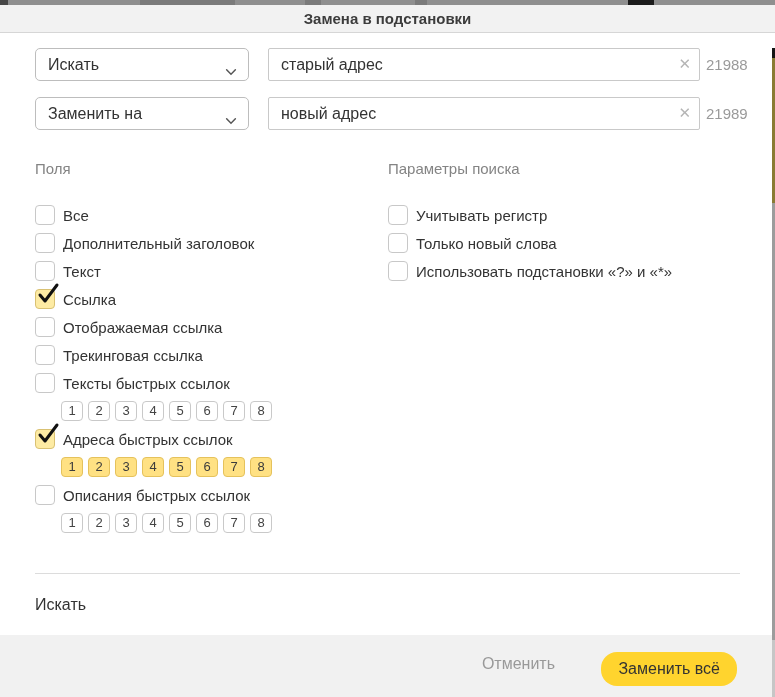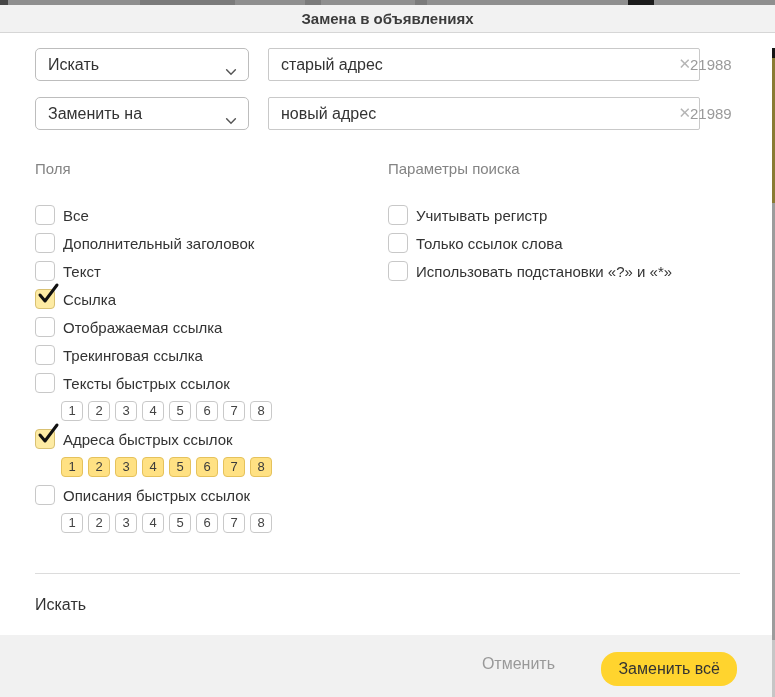--- a/index.html
+++ b/index.html
@@ -35,21 +35,21 @@
             background:#fff; border:1px solid #bdbdbd; border-radius:5px;
             font-size:16px; color:#333; padding-left:12px; line-height:31px; cursor:pointer; }
   .select .chev { position:absolute; right:10px; top:9px; }
 
   .input-wrap { position:absolute; left:268px; top:0; width:432px; height:33px; }
   .input-wrap input { width:100%; height:100%; border:1px solid #c9c9c9; border-radius:2px;
             font-family:"Liberation Sans", sans-serif; font-size:16px; color:#333;
             padding:0 22px 0 12px; outline:none; }
   .clear-x { position:absolute; right:9px; top:7px; color:#b5b5b5; font-size:15px;
              line-height:18px; cursor:pointer; }
-  .counter { position:absolute; left:690px; top:8px; font-size:15px; color:#9a9a9a; }
+  .counter { position:absolute; left:706px; top:8px; font-size:15px; color:#9a9a9a; }
 
   .col { position:absolute; top:160px; }
   .col-fields { left:35px;  width:330px; }
   .col-params { left:388px; width:372px; }
   .col-header { font-size:15px; color:#848484; height:18px; line-height:18px; margin-bottom:23px; }
 
   .cb-row { display:flex; align-items:center; height:28px; }
   .cb { position:relative; width:20px; height:20px; flex:0 0 20px; background:#fff;
         border:1px solid #c8c8c8; border-radius:4px; margin-right:8px; cursor:pointer; }
   .cb.checked { background:#fdeba4; border-color:#d9c173; }
@@ -87,21 +87,21 @@
 
   <div class="top-strip">
     <i class="ts-a"></i>
       <i class="ts-b"></i>
       <i class="ts-c"></i>
       <i class="ts-d"></i>
       <i class="ts-e"></i>
   </div>
 
   <div class="titlebar">
-    <span class="title">Замена в объявлениях</span>
+    <span class="title">Замена в подстановки</span>
   </div>
 
   <div class="row row-search">
     <div class="select">
       <span>Искать</span>
       <span class="chev">
         <svg width="14" height="14" viewBox="0 0 16 16">
             <path d="M3 5.5 L8 10.5 L13 5.5" stroke="#555" stroke-width="1.7" fill="none" stroke-linecap="round"></path>
           </svg>
       </span>
@@ -211,21 +211,21 @@
 
   <div class="col col-params">
     <div class="col-header">Параметры поиска</div>
     <div id="params-list">
         <div class="cb-row">
           <span class="cb"></span>
           <span class="cb-label">Учитывать регистр</span>
         </div>
         <div class="cb-row">
           <span class="cb"></span>
-          <span class="cb-label">Только ссылок слова</span>
+          <span class="cb-label">Только новый слова</span>
         </div>
         <div class="cb-row">
           <span class="cb"></span>
           <span class="cb-label">Использовать подстановки «?» и «*»</span>
         </div>
       </div>
   </div>
 
   <div class="divider"></div>
 

